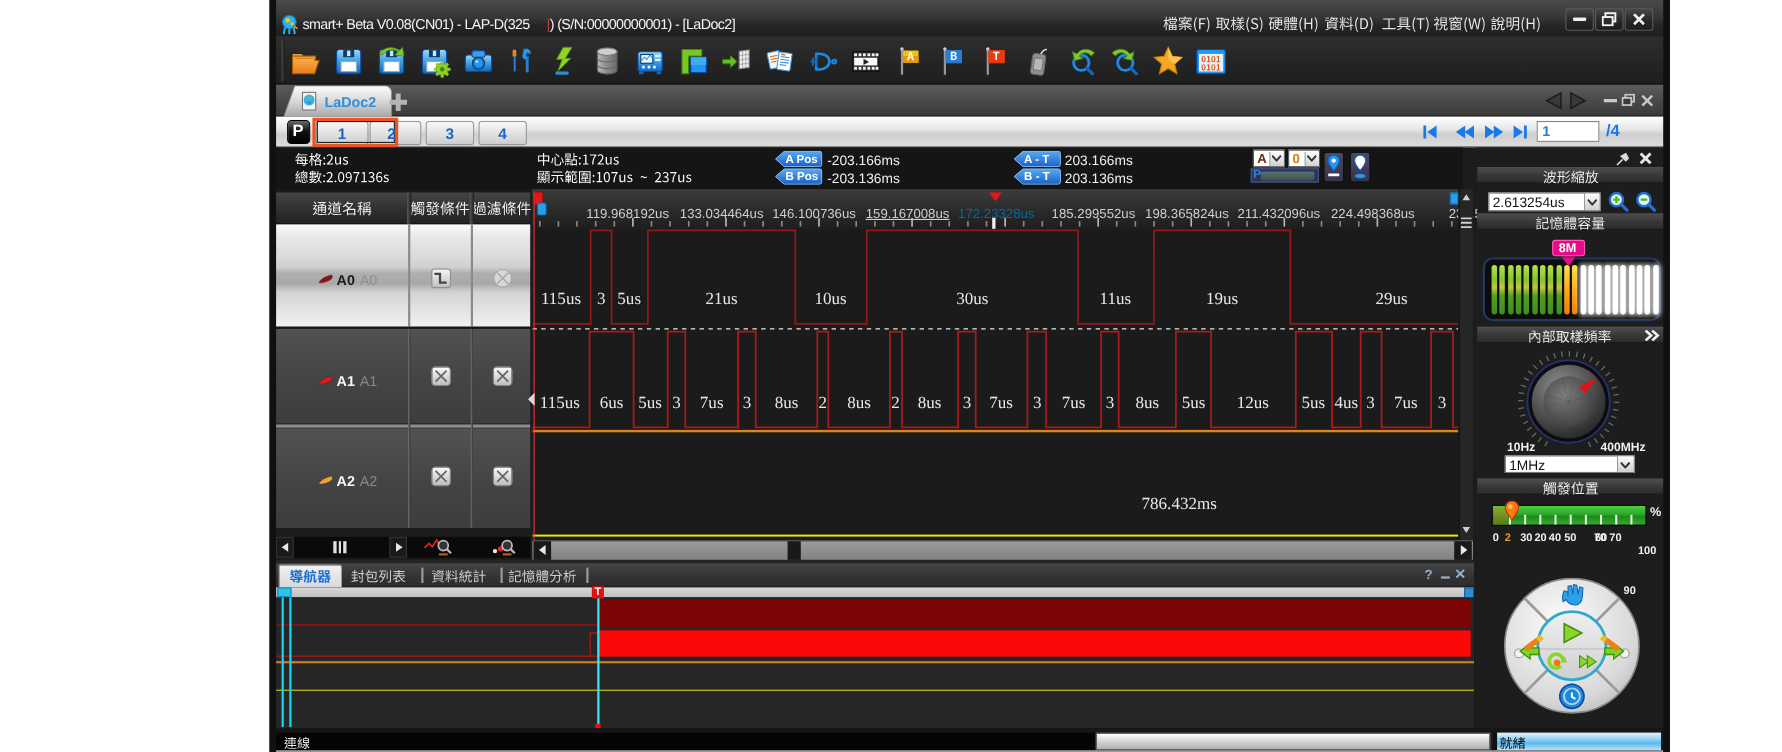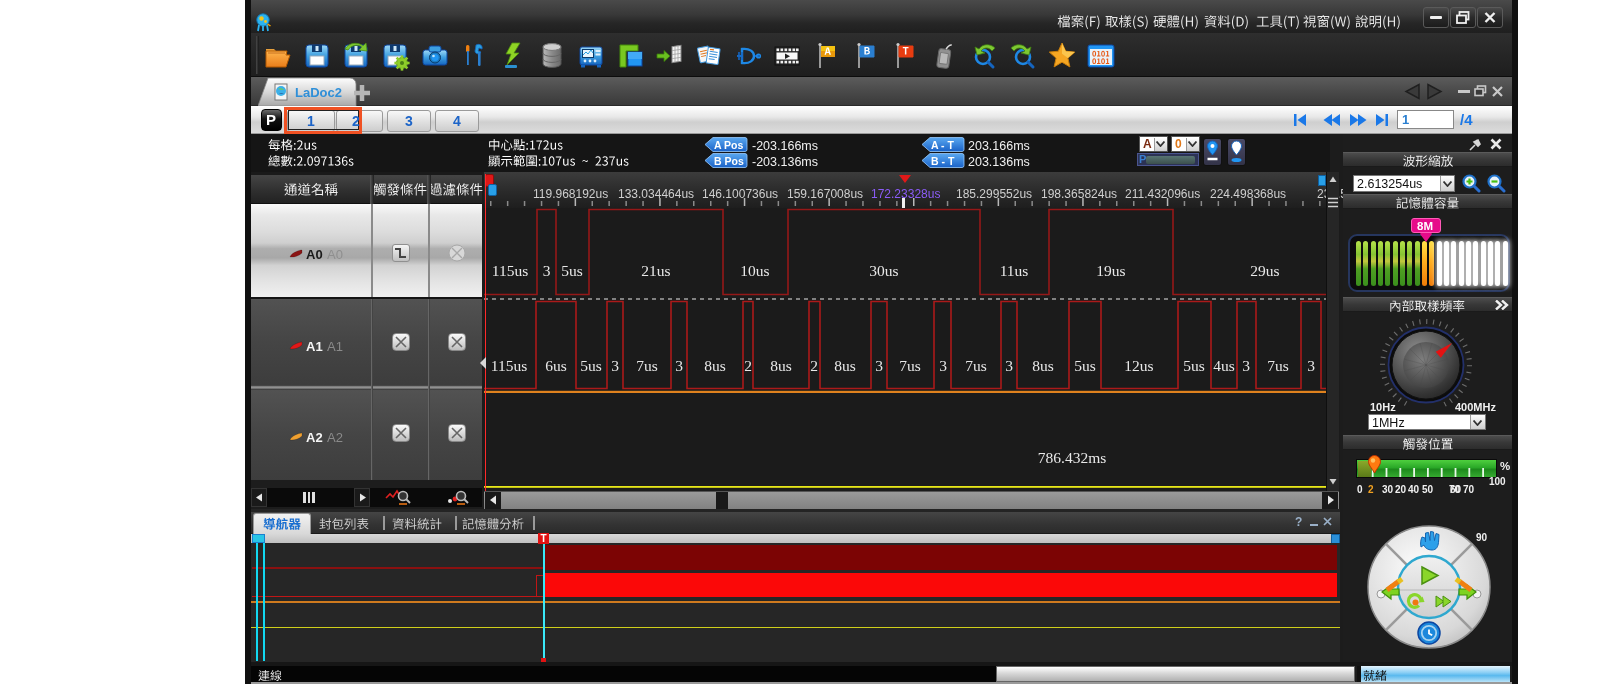--- a/index.html
+++ b/index.html
@@ -11,20 +11,21 @@
 <div class="ab" style="left:1512px;top:0px;width:6px;height:684px;background:#101010;"></div>
 <div class="ab" style="left:251px;top:0px;width:1261px;height:33px;background:linear-gradient(#4a4a4a,#383838 45%,#262626 70%,#1f1f1f);"></div>
 <svg class="ab" style="left:255px;top:13px" width="17" height="19" viewBox="0 0 17 19">
       <circle cx="8" cy="7" r="6.2" fill="#2bb3f0"></circle>
       <circle cx="8" cy="7" r="6.2" fill="none" stroke="#1178b4"></circle>
       <circle cx="6.5" cy="5.5" r="2.2" fill="#f5c518"></circle>
       <circle cx="10.5" cy="8.5" r="1.4" fill="#f5c518"></circle>
       <path d="M4 12 L3 18 M8 13 L8 18 M12 12 L13 18" stroke="#2bb3f0" stroke-width="1.8" fill="none"></path>
       <path d="M12.5 11 l3 2" stroke="#f5a000" stroke-width="1.5"></path>
     </svg>
+<div class="ab" style="left:275px;top:14px;font:normal 13px 'Liberation Sans',sans-serif;color:#f2f2f2;white-space:nowrap;letter-spacing:-0.55px;">smart+ Beta V0.08(CN01) - LAP-D(325&nbsp;&nbsp;&nbsp;&nbsp;&nbsp;<i style="color:#c04030;font-style:normal">|</i>) (S/N:00000000001) - [LaDoc2]</div>
 <div class="ab" style="left:1057px;top:13px;">
       <svg width="44" height="17" viewBox="0 -13.5 43.6 17.0">
         <path fill="#e8e8e8" d="M7.1 -6.7H10.7V-5.4H7.1ZM6.2 -7.4V-4.7H11.6V-7.4ZM2.5 -11.3V-8.4H0.7V-7.5H2.4C2.0 -5.6 1.2 -3.5 0.4 -2.4C0.6 -2.1 0.8 -1.7 0.9 -1.5C1.5 -2.3 2.1 -3.7 2.5 -5.2V1.1H3.4V-5.3C3.8 -4.6 4.3 -3.8 4.5 -3.3L5.0 -4.1C4.8 -4.4 3.8 -6.0 3.4 -6.4V-7.5H4.8V-8.4H3.4V-11.3ZM8.4 -1.3V-0.2H6.3V-1.3ZM9.3 -1.3H11.4V-0.2H9.3ZM8.4 -2.1H6.3V-3.1H8.4ZM9.3 -2.1V-3.1H11.4V-2.1ZM5.3 -3.9V1.1H6.3V0.6H11.4V1.1H12.4V-3.9ZM11.2 -11.2C11.0 -10.7 10.6 -9.9 10.3 -9.4L11.0 -9.2H9.3V-11.3H8.3V-9.2H6.5L7.3 -9.4C7.2 -9.9 6.8 -10.6 6.4 -11.2L5.6 -10.9C6.0 -10.4 6.3 -9.6 6.4 -9.2H5.0V-7.0H5.9V-8.3H11.8V-7.0H12.8V-9.2H11.1C11.4 -9.6 11.8 -10.3 12.1 -10.9Z M17.6 -2.0C16.9 -1.2 15.6 -0.5 14.4 -0.0C14.6 0.1 15.0 0.5 15.2 0.7C16.4 0.1 17.8 -0.7 18.6 -1.6ZM21.8 -1.4C23.0 -0.9 24.6 0.1 25.3 0.7L26.1 0.0C25.3 -0.6 23.7 -1.5 22.5 -2.1ZM14.2 -3.1V-2.2H19.7V1.1H20.7V-2.2H26.3V-3.1H20.7V-4.2H19.7V-3.1ZM19.3 -11.1C19.5 -10.9 19.6 -10.6 19.8 -10.3H14.6V-8.4H15.5V-9.5H25.0V-8.4H26.0V-10.3H21.0C20.8 -10.7 20.5 -11.1 20.3 -11.4ZM22.1 -7.1C21.7 -6.6 21.1 -6.1 20.4 -5.8C19.5 -6.0 18.6 -6.1 17.7 -6.3C18.0 -6.5 18.3 -6.8 18.6 -7.1ZM16.1 -5.8C17.0 -5.6 18.0 -5.5 18.9 -5.3C17.7 -5.0 16.2 -4.8 14.3 -4.7C14.5 -4.5 14.6 -4.1 14.7 -3.8C17.2 -4.0 19.1 -4.3 20.6 -4.9C22.4 -4.5 23.9 -4.1 25.0 -3.7L26.0 -4.4C24.9 -4.8 23.4 -5.1 21.7 -5.5C22.4 -5.9 22.9 -6.5 23.4 -7.1H26.2V-7.9H23.8C23.9 -8.1 24.0 -8.4 24.1 -8.6L23.1 -8.9C23.0 -8.5 22.8 -8.2 22.7 -7.9H19.3C19.6 -8.3 19.9 -8.7 20.2 -9.0L19.2 -9.3C18.9 -8.9 18.5 -8.4 18.1 -7.9H14.4V-7.1H17.4C16.9 -6.6 16.5 -6.1 16.1 -5.8Z M30.2 2.6 31.0 2.3C29.8 0.4 29.3 -1.9 29.3 -4.2C29.3 -6.5 29.8 -8.8 31.0 -10.7L30.2 -11.0C29.0 -9.0 28.2 -6.8 28.2 -4.2C28.2 -1.5 29.0 0.6 30.2 2.6Z M32.9 0.0H34.2V-4.4H37.9V-5.5H34.2V-8.8H38.6V-9.9H32.9Z M40.4 2.6C41.6 0.6 42.3 -1.5 42.3 -4.2C42.3 -6.8 41.6 -9.0 40.4 -11.0L39.6 -10.7C40.7 -8.8 41.3 -6.5 41.3 -4.2C41.3 -1.9 40.7 0.4 39.6 2.3Z"></path>
       </svg>
     </div>
 <div class="ab" style="left:1105px;top:13px;">
       <svg width="44" height="17" viewBox="0 -13.5 44.2 17.0">
         <path fill="#e8e8e8" d="M8.1 -8.4 7.2 -8.2C7.6 -6.0 8.2 -4.1 9.2 -2.5C8.4 -1.3 7.4 -0.5 6.3 0.1C6.6 0.3 6.8 0.6 7.0 0.9C8.0 0.3 9.0 -0.5 9.8 -1.5C10.5 -0.5 11.4 0.3 12.5 0.9C12.6 0.7 13.0 0.3 13.2 0.1C12.1 -0.5 11.2 -1.4 10.4 -2.4C11.5 -4.2 12.3 -6.4 12.6 -9.3L11.9 -9.5L11.8 -9.5H6.9V-8.5H11.5C11.2 -6.5 10.6 -4.8 9.8 -3.4C9.0 -4.9 8.5 -6.6 8.1 -8.4ZM0.4 -1.7 0.6 -0.7C1.8 -0.9 3.6 -1.1 5.3 -1.4V1.1H6.3V-9.5H7.2V-10.5H0.6V-9.5H1.7V-1.8ZM2.7 -9.5H5.3V-7.7H2.7ZM2.7 -6.8H5.3V-4.9H2.7ZM2.7 -4.0H5.3V-2.3L2.7 -2.0Z M18.5 -2.8V-2.1H20.4C19.9 -1.1 19.0 -0.3 18.0 0.1C18.2 0.3 18.5 0.6 18.6 0.8C19.9 0.2 21.0 -1.0 21.5 -2.6L21.0 -2.8L20.8 -2.8ZM25.4 -3.9C25.0 -3.4 24.3 -2.8 23.7 -2.3C23.4 -2.7 23.2 -3.1 23.0 -3.6V-4.3H19.5V-3.6H22.0V0.1C22.0 0.2 22.0 0.3 21.8 0.3C21.6 0.3 21.1 0.3 20.5 0.2C20.6 0.5 20.7 0.9 20.8 1.1C21.6 1.1 22.2 1.1 22.5 0.9C22.9 0.8 23.0 0.6 23.0 0.1V-2.0C23.7 -0.8 24.8 0.1 26.0 0.7C26.2 0.4 26.4 0.1 26.6 -0.1C25.7 -0.4 24.8 -1.0 24.1 -1.8C24.8 -2.2 25.6 -2.8 26.2 -3.3ZM24.2 -11.4C24.0 -10.9 23.7 -10.3 23.4 -9.9L23.6 -9.8H21.2L21.5 -9.9C21.4 -10.3 21.0 -10.9 20.7 -11.3L19.9 -11.0C20.2 -10.7 20.5 -10.2 20.6 -9.8H18.9V-9.0H22.0V-8.2H19.4V-7.4H22.0V-6.5H18.5V-5.8H21.3L20.9 -5.3C22.0 -5.0 23.3 -4.4 24.0 -4.0L24.5 -4.7C23.9 -5.0 22.8 -5.5 21.9 -5.8H26.4V-6.5H23.0V-7.4H25.8V-8.2H23.0V-9.0H26.2V-9.8H24.2C24.5 -10.2 24.8 -10.6 25.1 -11.1ZM16.1 -11.3V-8.4H14.2V-7.5H16.0C15.6 -5.6 14.8 -3.5 13.9 -2.4C14.1 -2.1 14.3 -1.8 14.4 -1.5C15.1 -2.4 15.6 -3.8 16.1 -5.2V1.1H17.0V-5.4C17.4 -4.7 17.9 -3.9 18.1 -3.4L18.7 -4.2C18.4 -4.6 17.4 -6.1 17.0 -6.6V-7.5H18.6V-8.4H17.0V-11.3Z M30.2 2.6 31.0 2.3C29.8 0.4 29.3 -1.9 29.3 -4.2C29.3 -6.5 29.8 -8.8 31.0 -10.7L30.2 -11.0C29.0 -9.0 28.2 -6.8 28.2 -4.2C28.2 -1.5 29.0 0.6 30.2 2.6Z M35.7 0.2C37.7 0.2 39.0 -1.1 39.0 -2.6C39.0 -4.1 38.1 -4.8 37.0 -5.3L35.6 -5.9C34.8 -6.2 33.9 -6.6 33.9 -7.5C33.9 -8.4 34.7 -9.0 35.8 -9.0C36.7 -9.0 37.4 -8.6 38.0 -8.1L38.7 -8.9C38.0 -9.6 37.0 -10.1 35.8 -10.1C34.0 -10.1 32.7 -9.0 32.7 -7.5C32.7 -6.0 33.8 -5.3 34.7 -4.9L36.1 -4.3C37.0 -3.9 37.8 -3.6 37.8 -2.5C37.8 -1.6 37.0 -0.9 35.7 -0.9C34.7 -0.9 33.7 -1.4 33.0 -2.1L32.2 -1.3C33.1 -0.4 34.3 0.2 35.7 0.2Z M40.9 2.6C42.2 0.6 42.9 -1.5 42.9 -4.2C42.9 -6.8 42.2 -9.0 40.9 -11.0L40.2 -10.7C41.3 -8.8 41.9 -6.5 41.9 -4.2C41.9 -1.9 41.3 0.4 40.2 2.3Z"></path>
       </svg>
     </div>
@@ -569,22 +570,22 @@
       <circle cx="12" cy="10" r="2.4" fill="#e02020"></circle>
       <circle cx="18" cy="7" r="4.5" fill="#333" stroke="#bbb" stroke-width="1.6"></circle>
       <path d="M21 10 l4 4" stroke="#bbb" stroke-width="2"></path>
       <path d="M14 15 h8" stroke="#b85c10" stroke-width="2"></path>
     </svg>
 <div class="ab" style="left:484px;top:172px;width:856px;height:337px;background:#1b1b1b;"></div>
 <div class="ab" style="left:484px;top:172px;width:842px;height:36px;background:linear-gradient(#3c3c3c,#2a2a2a 55%,#1e1e1e);"></div>
 <div class="ab" style="left:0px;top:187px;font:normal 12px 'Liberation Sans',sans-serif;color:#cfcfcf;white-space:nowrap;left:533px;">119.968192us</div>
 <div class="ab" style="left:0px;top:187px;font:normal 12px 'Liberation Sans',sans-serif;color:#cfcfcf;white-space:nowrap;left:618px;">133.034464us</div>
 <div class="ab" style="left:0px;top:187px;font:normal 12px 'Liberation Sans',sans-serif;color:#cfcfcf;white-space:nowrap;left:702px;">146.100736us</div>
-<div class="ab" style="left:0px;top:187px;font:normal 12px 'Liberation Sans',sans-serif;color:#cfcfcf;white-space:nowrap;left:787px;">159.167008us</div>
-<div class="ab" style="left:0px;top:187px;font:normal 12px 'Liberation Sans',sans-serif;color:#8b5cf6;white-space:nowrap;left:871px;">172.23328us</div>
+<div class="ab" style="left:0px;top:187px;font:normal 12px 'Liberation Sans',sans-serif;color:#cfcfcf;white-space:nowrap;left:787px;text-decoration:underline;">159.167008us</div>
+<div class="ab" style="left:0px;top:187px;font:normal 12px 'Liberation Sans',sans-serif;color:#0369a1;white-space:nowrap;left:871px;">172.23328us</div>
 <div class="ab" style="left:0px;top:187px;font:normal 12px 'Liberation Sans',sans-serif;color:#cfcfcf;white-space:nowrap;left:956px;">185.299552us</div>
 <div class="ab" style="left:0px;top:187px;font:normal 12px 'Liberation Sans',sans-serif;color:#cfcfcf;white-space:nowrap;left:1041px;">198.365824us</div>
 <div class="ab" style="left:0px;top:187px;font:normal 12px 'Liberation Sans',sans-serif;color:#cfcfcf;white-space:nowrap;left:1125px;">211.432096us</div>
 <div class="ab" style="left:0px;top:187px;font:normal 12px 'Liberation Sans',sans-serif;color:#cfcfcf;white-space:nowrap;left:1210px;">224.498368us</div>
 <div class="ab" style="left:1317px;top:187px;font:normal 12px 'Liberation Sans',sans-serif;color:#cfcfcf;white-space:nowrap;">237.5</div>
 <svg class="ab" style="left:484px;top:172px" width="842" height="36" viewBox="0 0 842 36">
       <rect x="6.0" y="29" width="1.5" height="5" fill="#8a8a8a"></rect>
       <rect x="22.9" y="29" width="1.5" height="5" fill="#8a8a8a"></rect>
       <rect x="39.8" y="29" width="1.5" height="5" fill="#8a8a8a"></rect>
       <rect x="56.8" y="29" width="1.5" height="5" fill="#8a8a8a"></rect>
@@ -949,21 +950,21 @@
 <div class="ab" style="left:0px;top:484px;font:bold 10px 'Liberation Sans',sans-serif;color:#f0f0f0;white-space:nowrap;left:1357px;">0</div>
 <div class="ab" style="left:0px;top:484px;font:bold 10px 'Liberation Sans',sans-serif;color:#f0a020;white-space:nowrap;left:1368px;">2</div>
 <div class="ab" style="left:0px;top:484px;font:bold 10px 'Liberation Sans',sans-serif;color:#f0f0f0;white-space:nowrap;left:1382px;">30</div>
 <div class="ab" style="left:0px;top:484px;font:bold 10px 'Liberation Sans',sans-serif;color:#f0f0f0;white-space:nowrap;left:1395px;">20</div>
 <div class="ab" style="left:0px;top:484px;font:bold 10px 'Liberation Sans',sans-serif;color:#f0f0f0;white-space:nowrap;left:1408px;">40</div>
 <div class="ab" style="left:0px;top:484px;font:bold 10px 'Liberation Sans',sans-serif;color:#f0f0f0;white-space:nowrap;left:1422px;">50</div>
 <div class="ab" style="left:0px;top:484px;font:bold 10px 'Liberation Sans',sans-serif;color:#f0f0f0;white-space:nowrap;left:1435px;padding-left:15px;">60</div>
 <div class="ab" style="left:0px;top:484px;font:bold 10px 'Liberation Sans',sans-serif;color:#f0f0f0;white-space:nowrap;left:1449px;">70</div>
 <div class="ab" style="left:0px;top:484px;font:bold 10px 'Liberation Sans',sans-serif;color:#f0f0f0;white-space:nowrap;left:1463px;">70</div>
 <div class="ab" style="left:0px;top:484px;font:bold 10px 'Liberation Sans',sans-serif;color:#f0f0f0;white-space:nowrap;left:1476px;margin-top:48px;">90</div>
-<div class="ab" style="left:0px;top:476px;font:bold 10px 'Liberation Sans',sans-serif;color:#f0f0f0;white-space:nowrap;left:1489px;">100</div>
+<div class="ab" style="left:0px;top:496px;font:bold 10px 'Liberation Sans',sans-serif;color:#f0f0f0;white-space:nowrap;left:1489px;">100</div>
 <svg class="ab" style="left:1367px;top:525px" width="124" height="124" viewBox="0 0 124 124">
       <defs>
         <radialGradient id="jw" cx="0.42" cy="0.35" r="0.8">
           <stop offset="0" stop-color="#fdfdfd"></stop>
           <stop offset="0.7" stop-color="#d8d8d8"></stop>
           <stop offset="1" stop-color="#b0b0b0"></stop>
         </radialGradient>
         <linearGradient id="ji" x1="0" y1="0" x2="0" y2="1">
           <stop offset="0" stop-color="#f0f0f0"></stop>
           <stop offset="1" stop-color="#cfcfcf"></stop>

